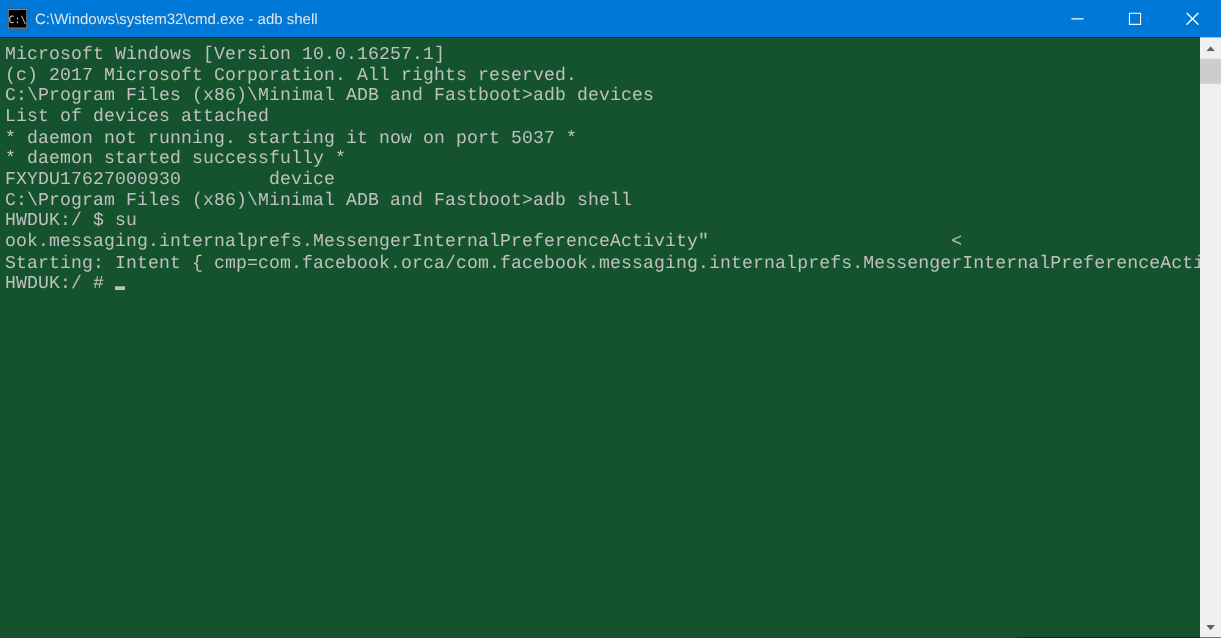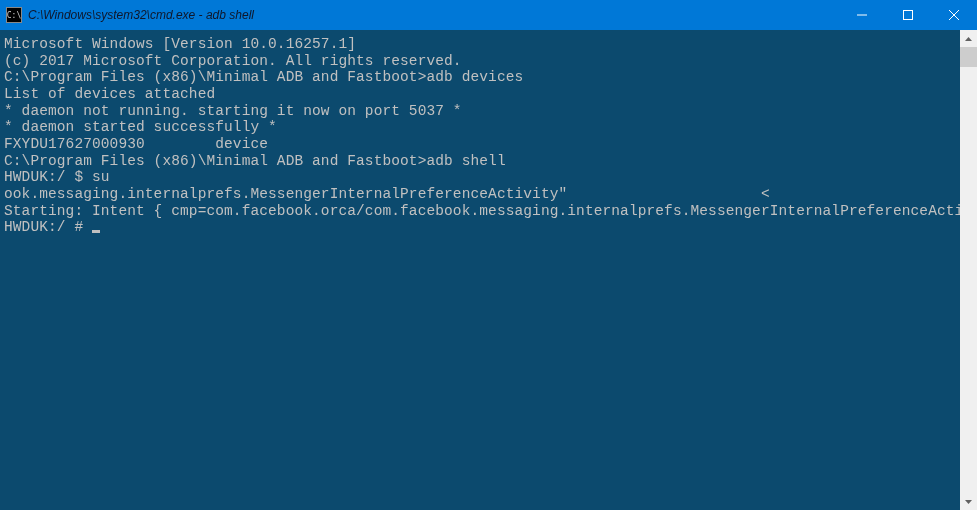--- a/index.html
+++ b/index.html
@@ -39,22 +39,21 @@
       align-items: center;
       justify-content: center;
       font-size: 8px;
       color: #ccc;
       font-family: monospace;
       overflow: hidden;
     }
     .title-text {
       font-family: 'Segoe UI', Tahoma, sans-serif;
       font-size: 12px;
-      color: #0f172a;
-      font-style: italic;
+      color: #e5e5e5;
     }
     .titlebar-controls {
       display: flex;
       height: 100%;
     }
     .win-btn {
       width: 46px;
       height: 100%;
       display: flex;
       align-items: center;
@@ -66,21 +65,21 @@
       fill: none;
       stroke-width: 1;
     }
     .terminal-wrap {
       display: flex;
       height: calc(100% - 30px);
       background: #000;
     }
     .terminal {
       flex: 1;
-      background: #0c4a6e;
+      background: #14532d;
       color: #c0c0c0;
       padding: 6px 4px 4px 4px;
       white-space: pre;
       line-height: 1.15;
       font-size: 14.5px;
       letter-spacing: 0.1px;
       overflow: hidden;
     }
     .cursor {
       display: inline-block;

